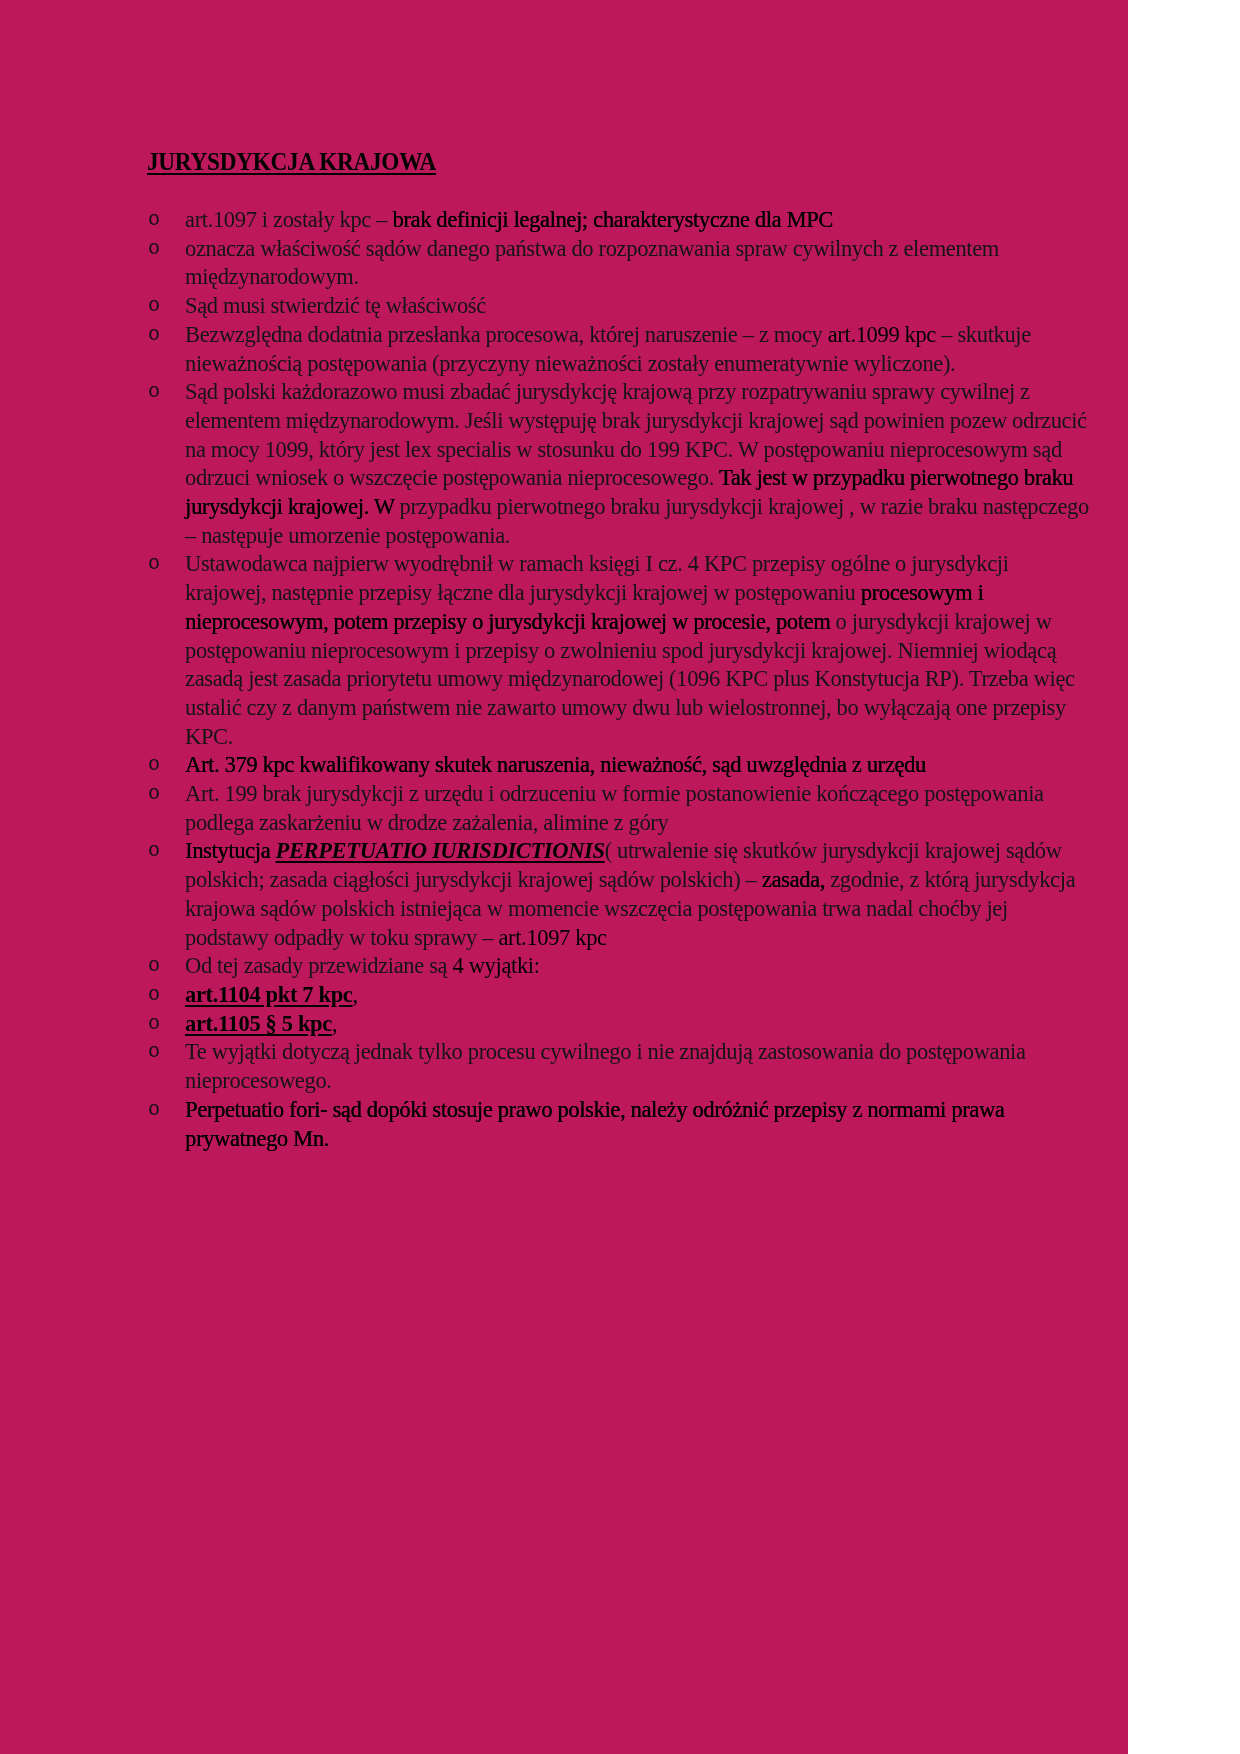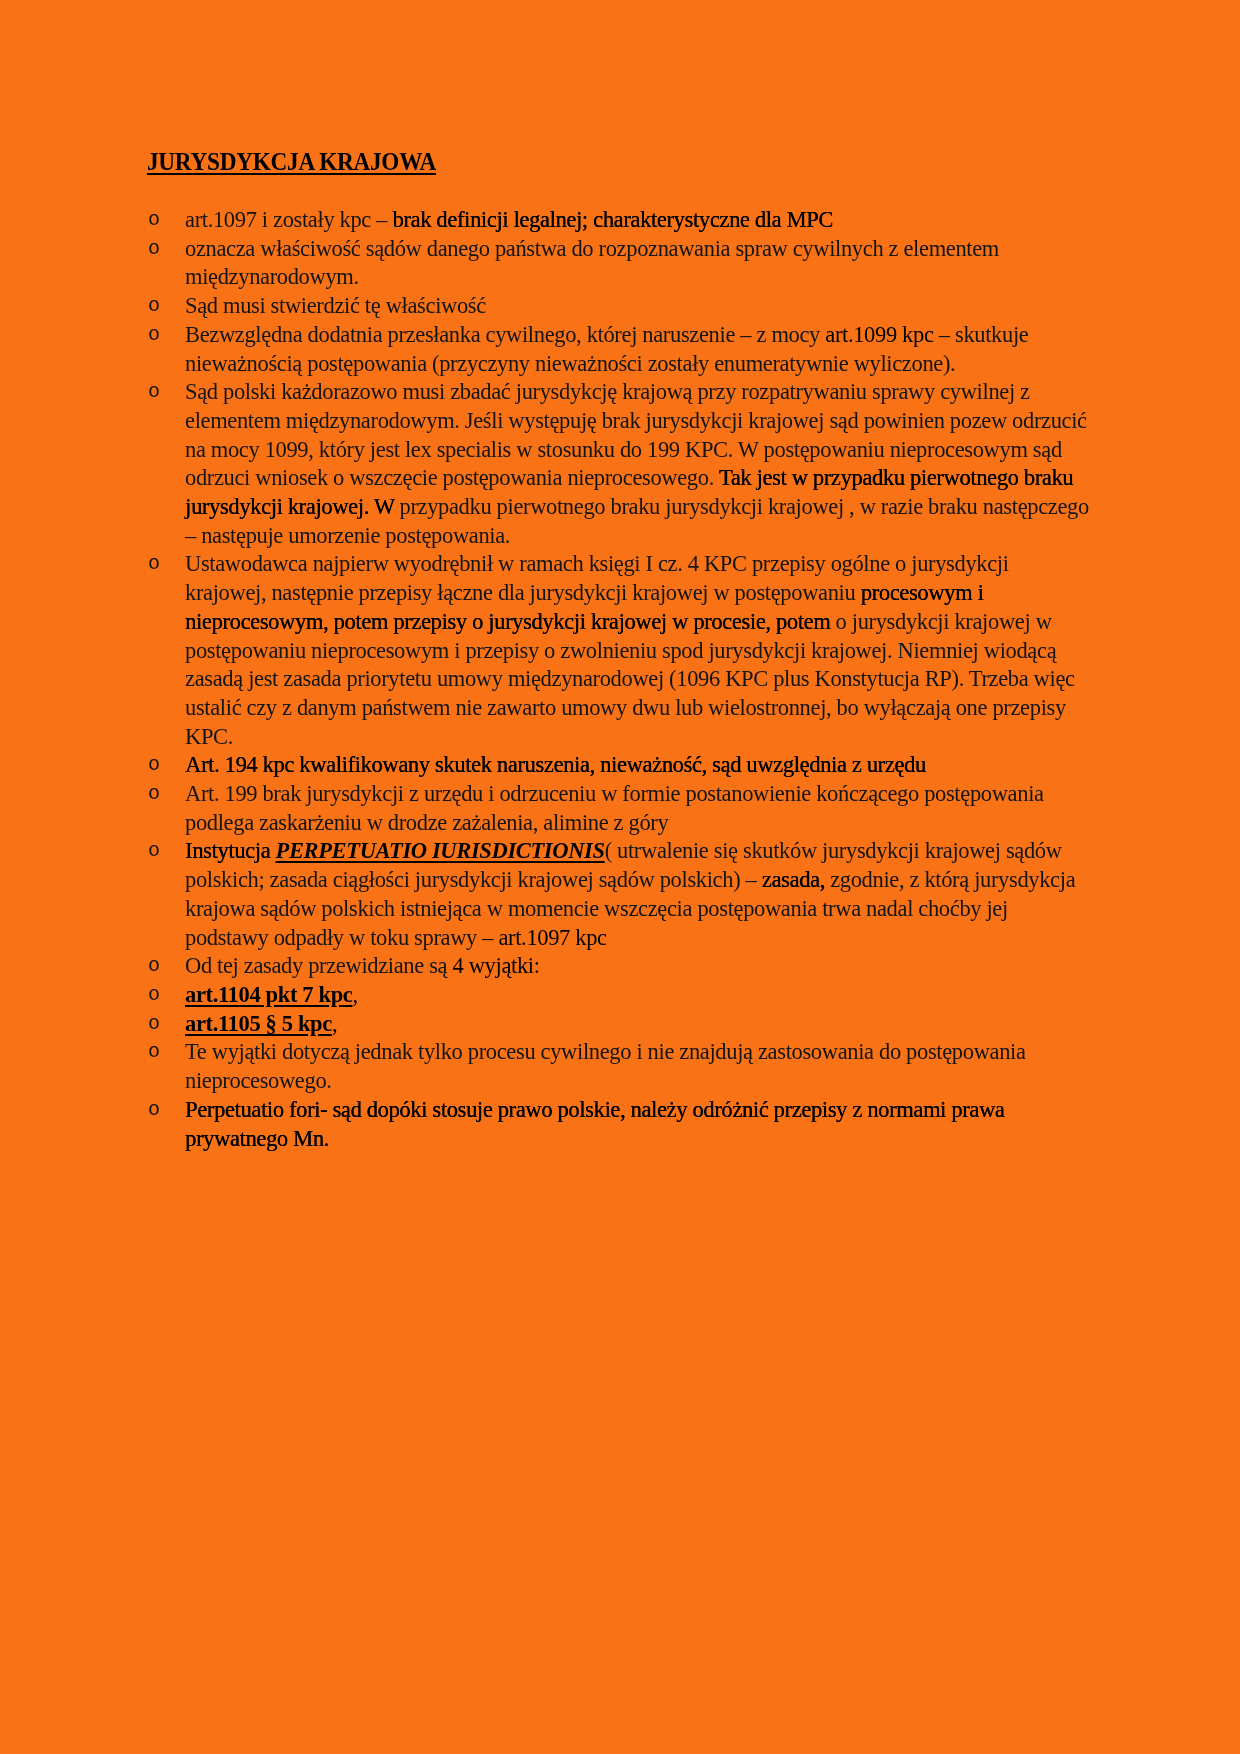--- a/index.html
+++ b/index.html
@@ -1,17 +1,17 @@
 <!DOCTYPE html>
 <html><head>
 <meta charset="utf-8">
 <style>
   html, body { margin: 0; padding: 0; background: #ffffff; }
   body { width: 1240px; height: 1754px; position: relative; overflow: hidden; }
-  .page { position: absolute; left: 0; top: 0; width: 1240px; height: 1754px; background: #f97316; color: #111; }
+  .page { position: absolute; left: 0; top: 0; width: 1128px; height: 1754px; background: #be185d; color: #111; }
   .title {
     position: absolute; left: 147px; top: 148px;
     font-family: "Liberation Serif", serif; font-weight: bold;
     font-size: 25px; line-height: 28px; letter-spacing: -0.3px;
     text-decoration: underline; text-decoration-thickness: 2px; text-underline-offset: 3px;
     color: #000; margin: 0;
     transform: scaleX(0.93); transform-origin: left top;
   }
   .list { position: absolute; left: 148px; top: 206px; width: 1000px; margin: 0; padding: 0; list-style: none; }
   .item { position: relative; padding-left: 37px; font-family: "Liberation Serif", serif; font-size: 22.5px; line-height: 28.7px; color: #141414; letter-spacing: -0.35px; }
@@ -40,36 +40,36 @@
       <span class="txt"><span>oznacza właściwość sądów danego państwa do rozpoznawania spraw cywilnych z elementem międzynarodowym.</span></span>
     </li>
 
     <li class="item">
       <span class="bullet">o</span>
       <span class="txt"><span>Sąd musi stwierdzić tę właściwość</span></span>
     </li>
 
     <li class="item">
       <span class="bullet">o</span>
-      <span class="txt"><span>Bezwzględna dodatnia przesłanka cywilnego, której naruszenie – z mocy </span><span class="b">art.1099 kpc</span><span> – skutkuje nieważnością postępowania (przyczyny nieważności zostały enumeratywnie wyliczone).</span></span>
+      <span class="txt"><span>Bezwzględna dodatnia przesłanka procesowa, której naruszenie – z mocy </span><span class="b">art.1099 kpc</span><span> – skutkuje nieważnością postępowania (przyczyny nieważności zostały enumeratywnie wyliczone).</span></span>
     </li>
 
     <li class="item">
       <span class="bullet">o</span>
       <span class="txt"><span>Sąd polski każdorazowo musi zbadać jurysdykcję krajową przy rozpatrywaniu sprawy cywilnej z elementem międzynarodowym. Jeśli występuję brak jurysdykcji krajowej sąd powinien pozew odrzucić na mocy 1099, który jest lex specialis w stosunku do 199 KPC. W postępowaniu nieprocesowym sąd odrzuci wniosek o wszczęcie postępowania nieprocesowego. </span><span class="semi">Tak jest w przypadku pierwotnego braku jurysdykcji krajowej. W</span><span> przypadku pierwotnego braku jurysdykcji krajowej , w razie braku następczego – następuje umorzenie postępowania.</span></span>
     </li>
 
     <li class="item">
       <span class="bullet">o</span>
       <span class="txt"><span>Ustawodawca najpierw wyodrębnił w ramach księgi I cz. 4 KPC przepisy ogólne o jurysdykcji krajowej, następnie przepisy łączne dla jurysdykcji krajowej  w postępowaniu </span><span class="semi">procesowym i nieprocesowym, potem przepisy o jurysdykcji krajowej w procesie, potem</span><span> o jurysdykcji krajowej w postępowaniu nieprocesowym i przepisy o zwolnieniu spod jurysdykcji krajowej. Niemniej wiodącą zasadą jest zasada priorytetu umowy międzynarodowej (1096 KPC plus Konstytucja RP). Trzeba więc ustalić czy z danym państwem nie zawarto umowy dwu lub wielostronnej, bo wyłączają one przepisy KPC.</span></span>
     </li>
 
     <li class="item">
       <span class="bullet">o</span>
-      <span class="txt"><span class="semi">Art. 194 kpc kwalifikowany skutek naruszenia, nieważność, sąd uwzględnia z urzędu</span></span>
+      <span class="txt"><span class="semi">Art. 379 kpc kwalifikowany skutek naruszenia, nieważność, sąd uwzględnia z urzędu</span></span>
     </li>
 
     <li class="item">
       <span class="bullet">o</span>
       <span class="txt"><span>Art. 199 brak jurysdykcji z urzędu i odrzuceniu w formie postanowienie kończącego postępowania podlega zaskarżeniu w drodze zażalenia, alimine z góry</span></span>
     </li>
 
     <li class="item">
       <span class="bullet">o</span>
       <span class="txt"><span class="semi">Instytucja </span><span class="biu">PERPETUATIO IURISDICTIONIS</span><span>( utrwalenie się skutków jurysdykcji krajowej sądów polskich; zasada ciągłości jurysdykcji krajowej sądów polskich) – </span><span class="semi">zasada,</span><span> zgodnie, z którą jurysdykcja krajowa sądów polskich istniejąca w momencie wszczęcia postępowania trwa nadal choćby jej podstawy odpadły w toku sprawy – </span><span class="b">art.1097 kpc</span></span>

